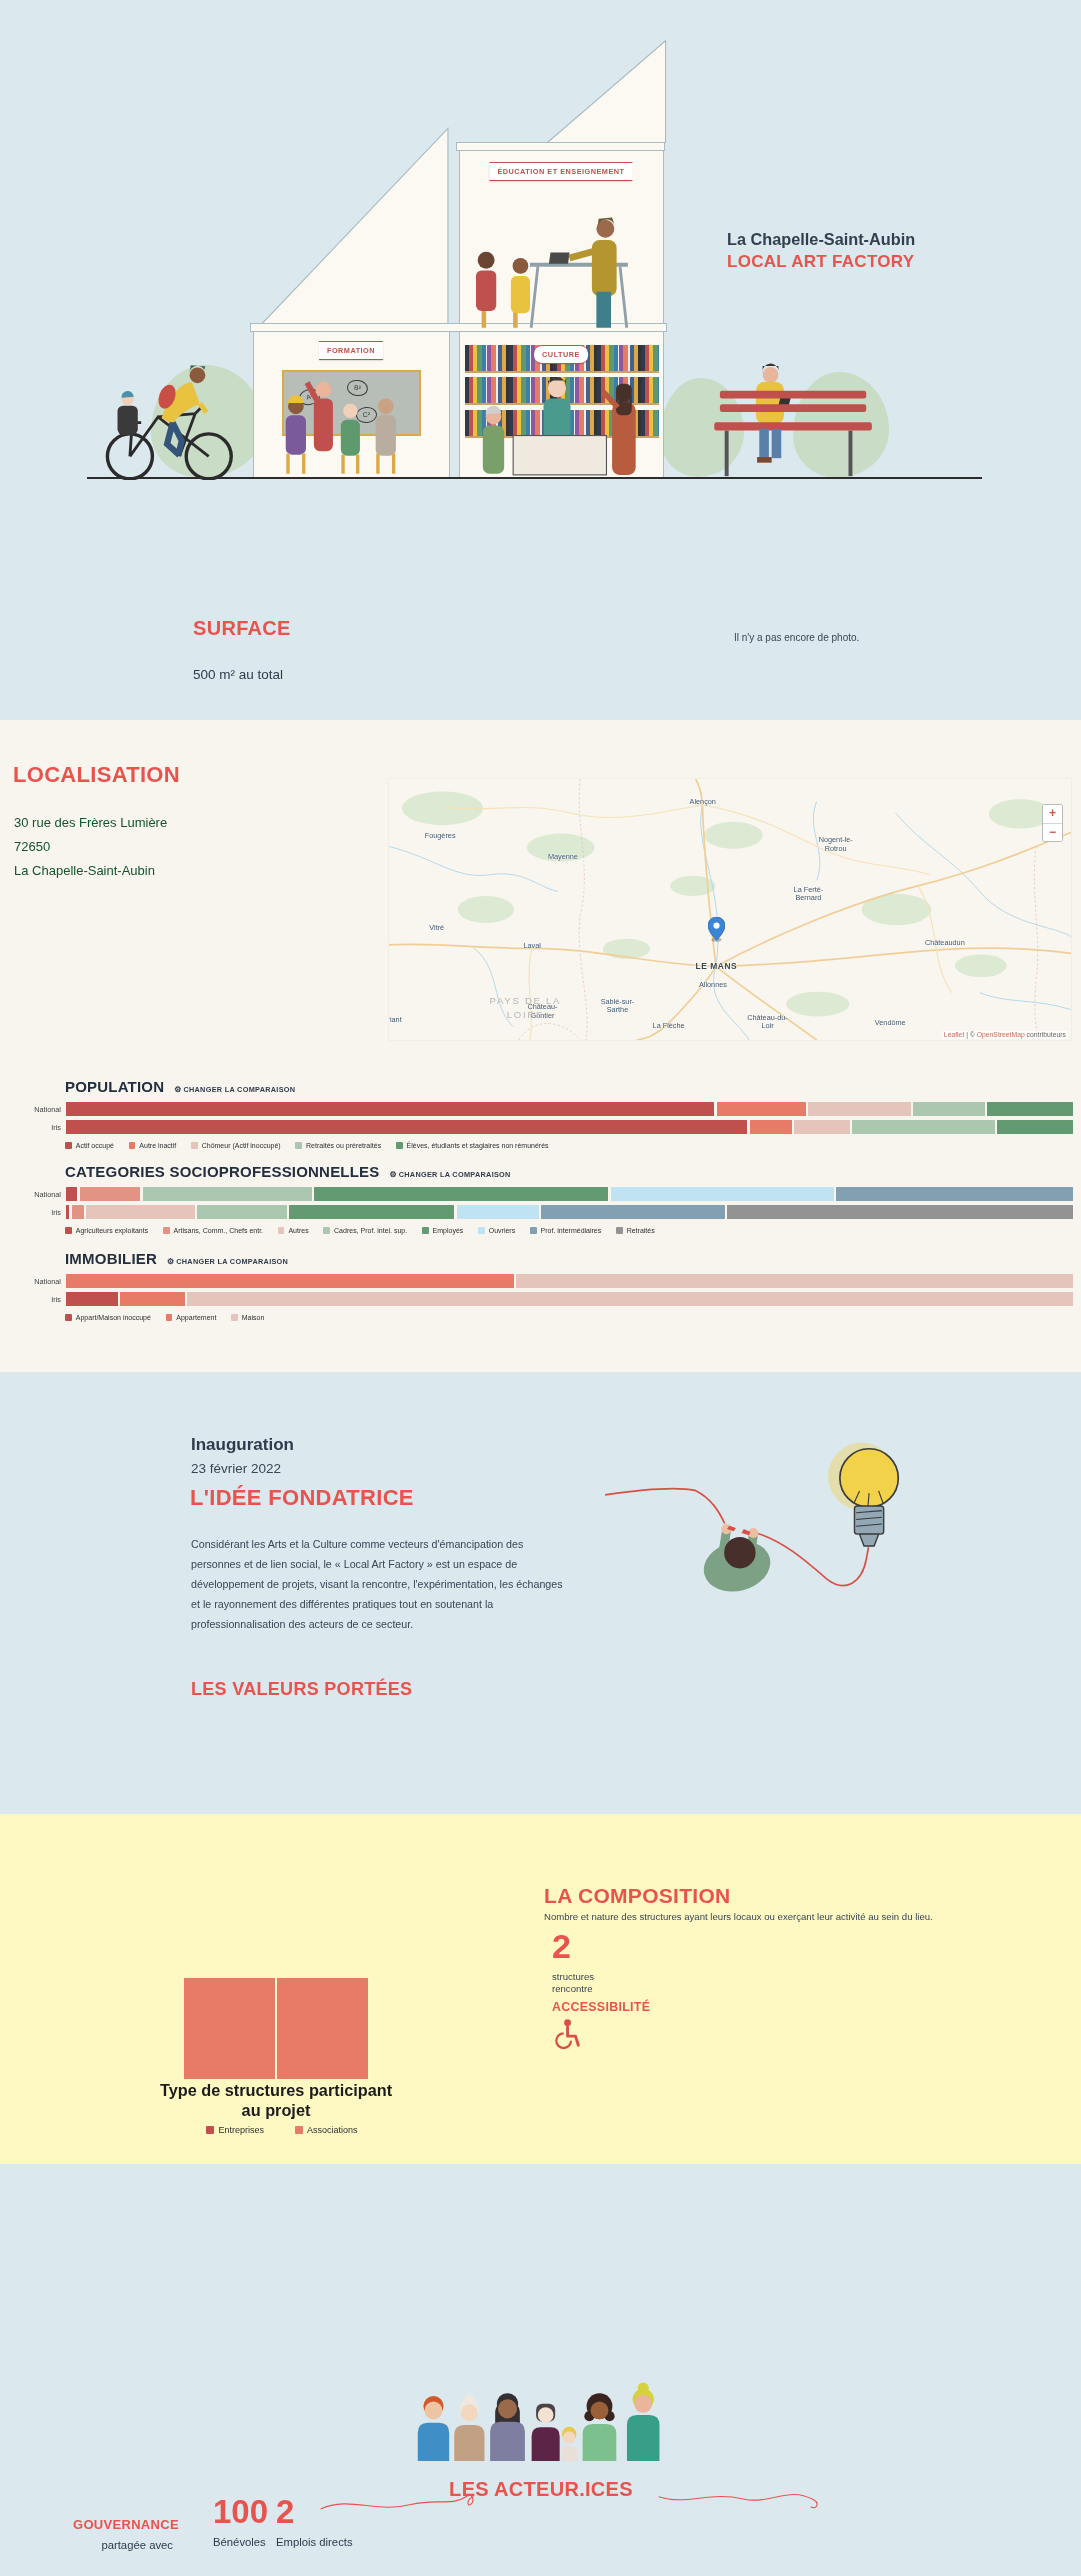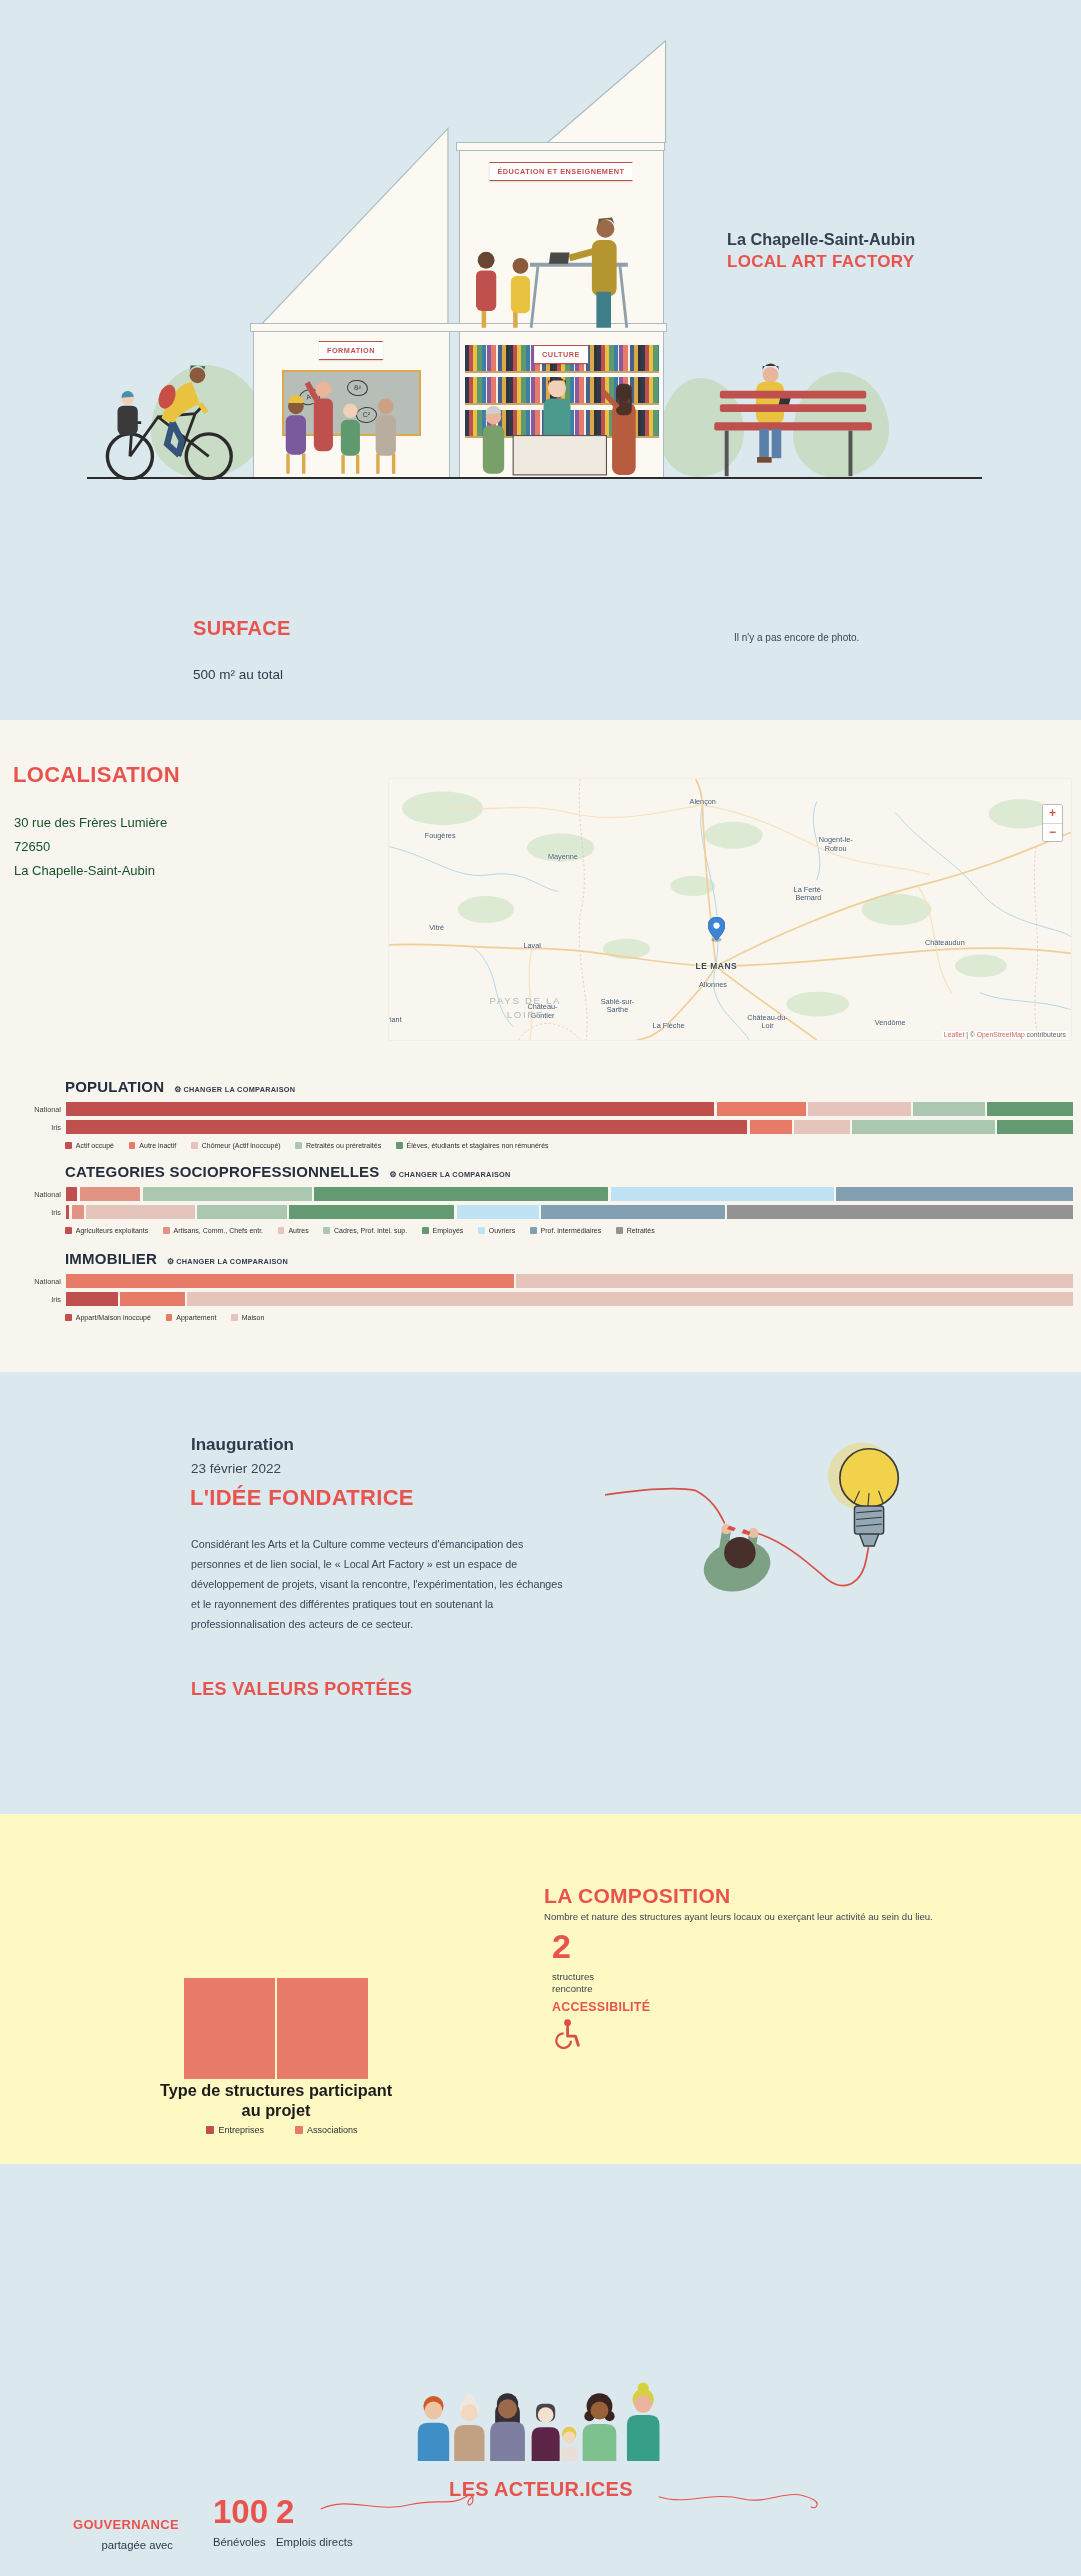--- a/index.html
+++ b/index.html
@@ -186,21 +186,21 @@
       <path d="M47,148 a14,14 0 0 1 28,-2 z" fill="#cfcfcf"></path>
       <rect x="150" y="120" width="48" height="100" rx="14" fill="#4a9a8e"></rect>
       <circle cx="174" cy="102" r="16" fill="#f0d0b8"></circle>
       <path d="M158,98 a16,16 0 0 1 32,0 l0,-10 -32,0 z" fill="#3a3a3a"></path>
       <rect x="96" y="186" width="166" height="70" fill="#efe9df" stroke="#555" stroke-width="2"></rect>
       <rect x="272" y="128" width="42" height="128" rx="13" fill="#b85c40"></rect>
       <circle cx="293" cy="110" r="15" fill="#8a5a3c"></circle>
       <rect x="279" y="94" width="28" height="56" rx="10" fill="#3a2a26" opacity=".85"></rect>
       <line x1="282" y1="136" x2="256" y2="108" stroke="#b85c40" stroke-width="10"></line>
     </svg>
-    <div class="plaque" style="left:561px;top:345px;transform:translateX(-50%);"><span>CULTURE</span></div>
+    <div class="plaque" style="left:561px;top:345px;transform:translateX(-50%);border-radius:8px;"><span>CULTURE</span></div>
 
     <svg class="abs" style="left:95px;top:328px;" width="152" height="152" viewBox="0 0 270 270">
       <circle cx="62" cy="228" r="40" fill="none" stroke="#2b2b2b" stroke-width="6"></circle>
       <circle cx="202" cy="228" r="40" fill="none" stroke="#2b2b2b" stroke-width="6"></circle>
       <path d="M62,228 L112,158 L202,228 M112,158 L178,152 M150,228 L178,152 M178,152 L192,138 M62,228 L66,170 M52,168 L82,168" fill="none" stroke="#2b2b2b" stroke-width="5"></path>
       <rect x="40" y="138" width="36" height="52" rx="10" fill="#3a3a3a"></rect>
       <circle cx="58" cy="126" r="11" fill="#f0d0b8"></circle>
       <path d="M47,124 a11,11 0 0 1 22,-2 z" fill="#4a90a8"></path>
       <path d="M118,160 Q140,100 172,96 L186,134 Q150,150 138,170 Z" fill="#e9c23f"></path>
       <ellipse cx="128" cy="122" rx="14" ry="22" fill="#c94f46" transform="rotate(20 128 122)"></ellipse>

